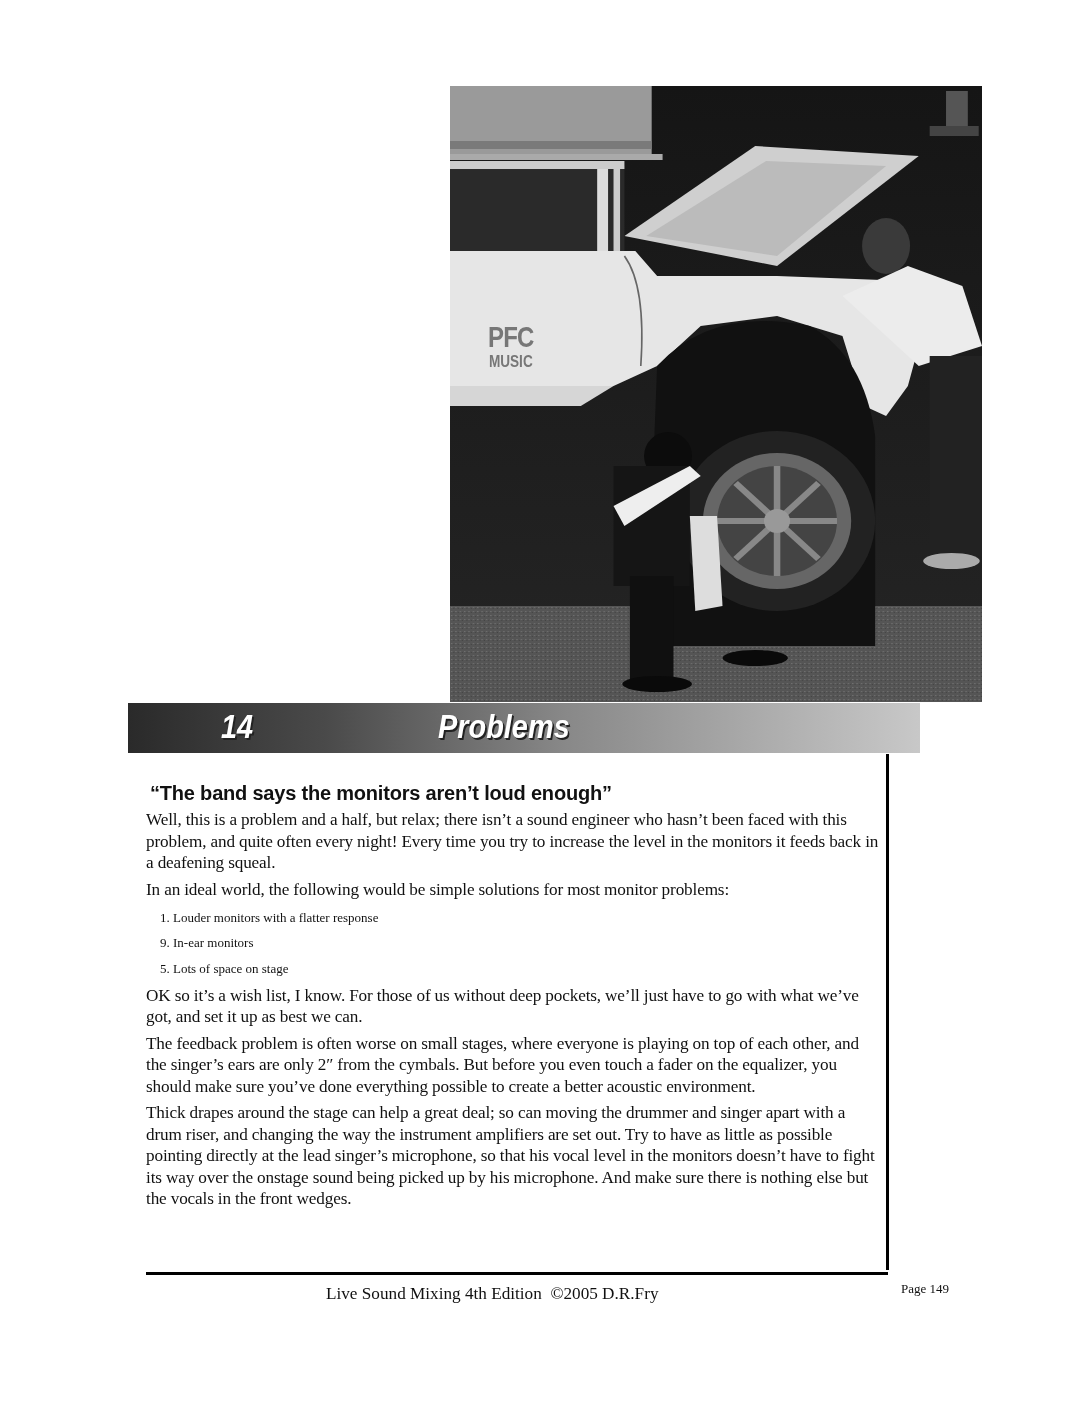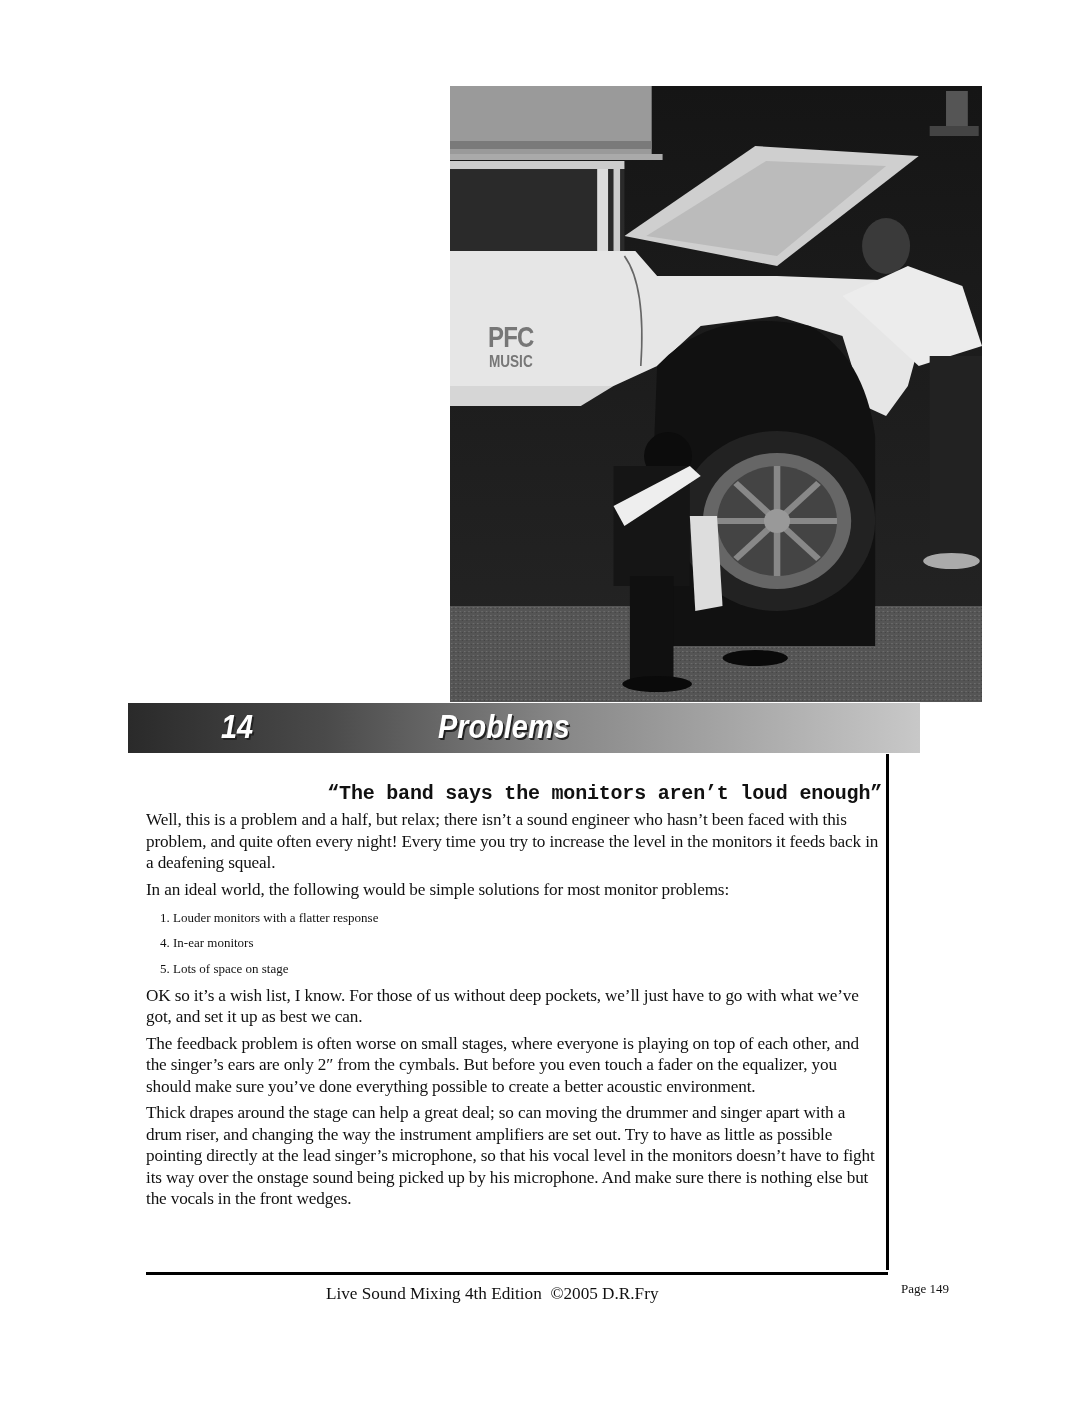--- a/index.html
+++ b/index.html
@@ -19,21 +19,21 @@
     text-shadow: 2px 2px 0 #222, 1px 1px 0 #333; transform: scaleX(0.85); transform-origin: left top; }
   .banner .num { left: 93px; }
   .banner .title { left: 310px; }
 
   
   .vrule { position: absolute; left: 886px; top: 754px; width: 3px; height: 516px; background: #000; }
   .hrule { position: absolute; left: 146px; top: 1272px; width: 742px; height: 3px; background: #000; }
 
   
   .content { position: absolute; left: 146px; top: 782px; width: 736px; }
-  .subhead { font-family: Liberation Mono, monospace; font-weight: bold; font-size: 20px; margin: 0 0 4px 4px; letter-spacing: -0.2px; text-align: right; }
+  .subhead { font-family: Liberation Sans, sans-serif; font-weight: bold; font-size: 20px; margin: 0 0 4px 4px; letter-spacing: -0.2px; }
   .para { font-size: 17.2px; line-height: 21.5px; margin: 0 0 5px 0; letter-spacing: -0.15px; }
   .list { margin: 0 0 4px 0; padding: 0; list-style: none; }
   .list li { font-size: 13px; line-height: 25.3px; padding-left: 14px; }
 
   
   .footer-left { position: absolute; left: 326px; top: 1284px; font-size: 17.2px; }
   .footer-right { position: absolute; left: 901px; top: 1281px; font-size: 13px; }
 </style>
 </head>
 <body>
@@ -112,21 +112,21 @@
 </div>
 
 <div class="vrule"></div>
 
 <div class="content">
   <h2 class="subhead">“The band says the monitors aren’t loud enough”</h2>
   <p class="para">Well, this is a problem and a half, but relax; there isn’t a sound engineer who hasn’t been faced with this problem, and quite often every night! Every time you try to increase the level in the monitors it feeds back in a deafening squeal.</p>
   <p class="para">In an ideal world, the following would be simple solutions for most monitor problems:</p>
   <ul class="list">
     <li>1. Louder monitors with a flatter response</li>
-    <li>4. In-ear monitors</li>
+    <li>9. In-ear monitors</li>
     <li>5. Lots of space on stage</li>
   </ul>
   <p class="para">OK so it’s a wish list, I know. For those of us without deep pockets, we’ll just have to go with what we’ve got, and set it up as best we can.</p>
   <p class="para">The feedback problem is often worse on small stages, where everyone is playing on top of each other, and the singer’s ears are only 2″ from the cymbals. But before you even touch a fader on the equalizer, you should make sure you’ve done everything possible to create a better acoustic environment.</p>
   <p class="para">Thick drapes around the stage can help a great deal; so can moving the drummer and singer apart with a drum riser, and changing the way the instrument amplifiers are set out. Try to have as little as possible pointing directly at the lead singer’s microphone, so that his vocal level in the monitors doesn’t have to fight its way over the onstage sound being picked up by his microphone. And make sure there is nothing else but the vocals in the front wedges.</p>
 </div>
 
 <div class="hrule"></div>
 
 <div class="footer-left" style="white-space: pre;">Live Sound Mixing 4th Edition  ©2005 D.R.Fry</div>

